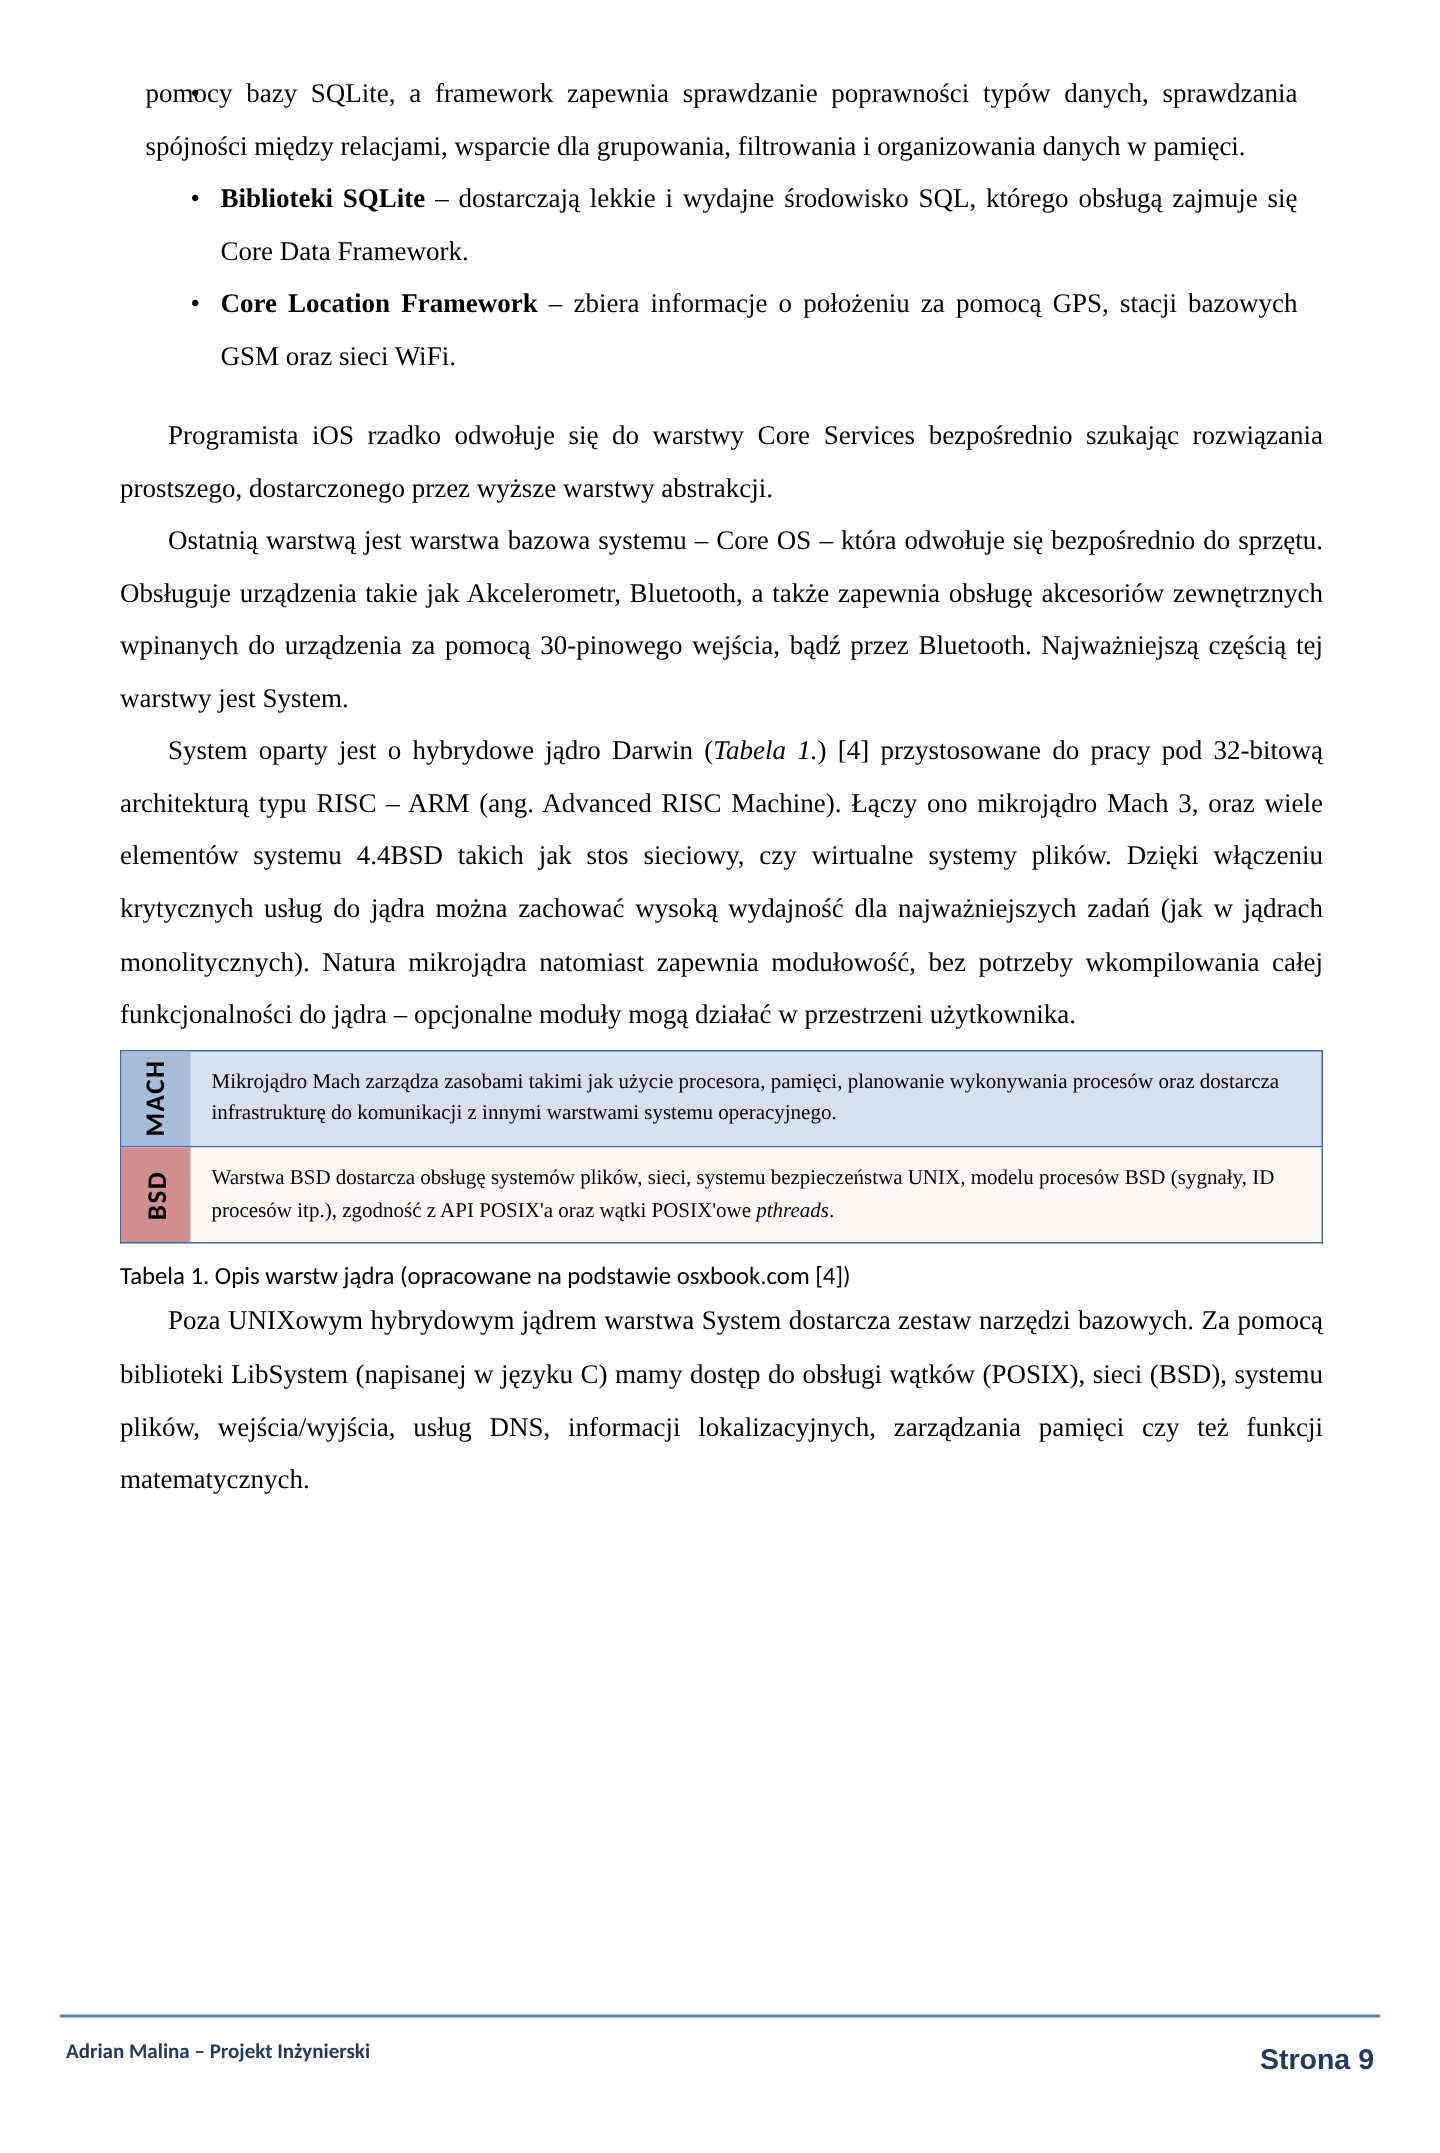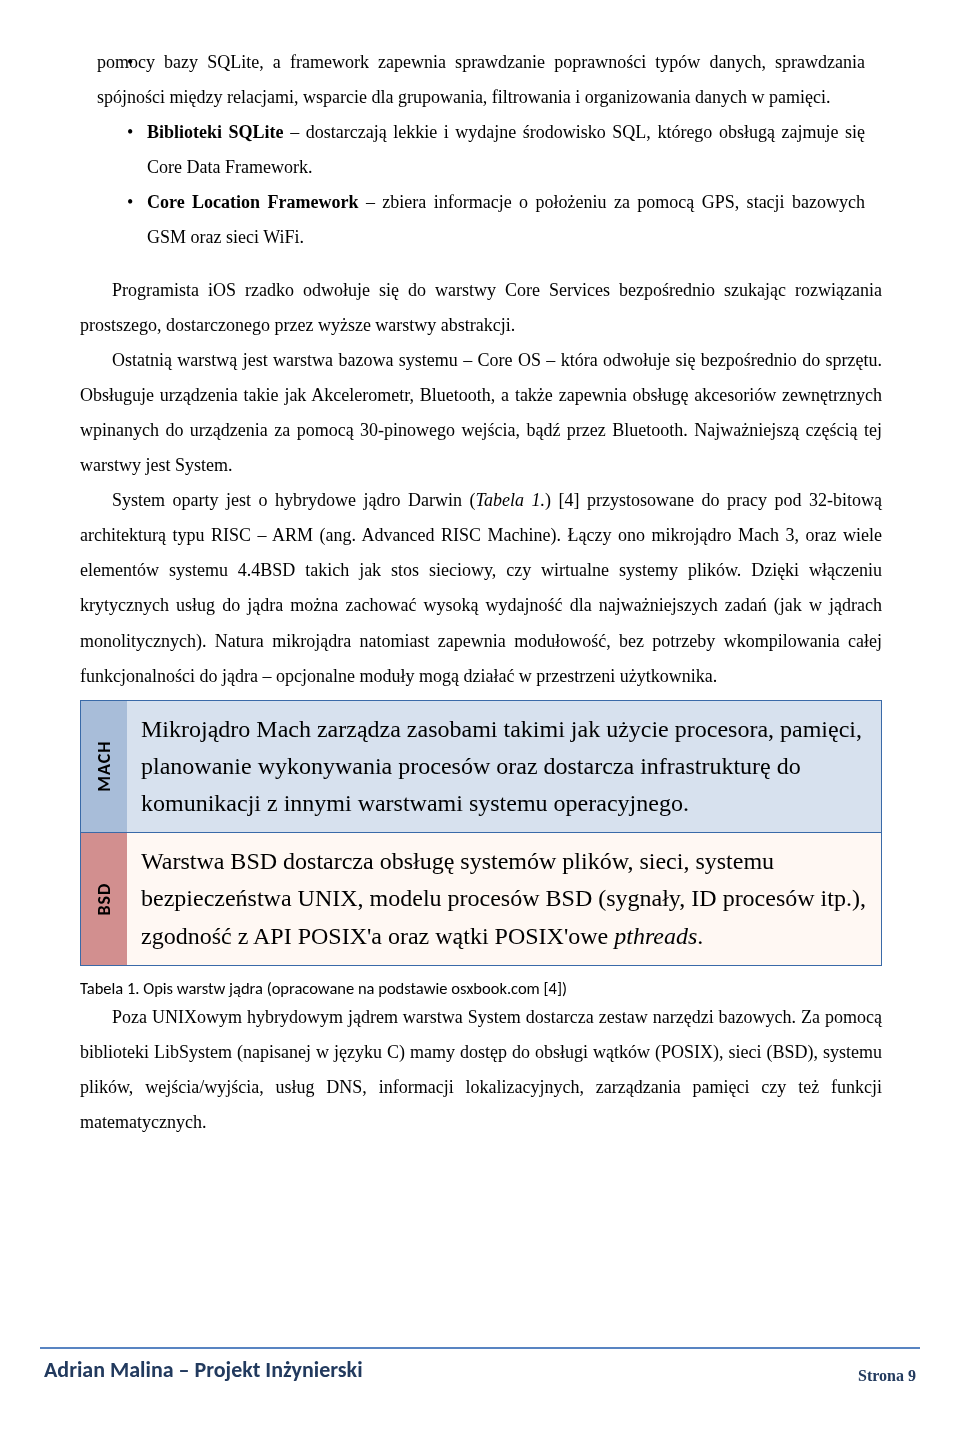--- a/index.html
+++ b/index.html
@@ -65,21 +65,21 @@
     font-weight: bold;
     font-size: 18px;
     transform: rotate(-90deg);
     white-space: nowrap;
     letter-spacing: 1px;
   }
   .kbody {
     flex: 1;
     padding: 10px 12px 10px 14px;
     line-height: 1.55;
-    font-size: 24px;
+    font-size: 14px;
     text-align: left;
     border-radius: 18px;
   }
   .caption {
     font-family: 'Calibri','Segoe UI',Arial,sans-serif;
     font-size: 16.5px;
     margin: 12px 0 2px 0;
   }
 
   .footer-rule {
@@ -89,28 +89,28 @@
     bottom: 50px;
     border-top: 2.5px solid #5884c2;
     padding-top: 4px;
     display: flex;
     justify-content: space-between;
     align-items: center;
   }
   .footer-left {
     font-family: 'Calibri','Segoe UI',Arial,sans-serif;
     font-weight: bold;
-    font-size: 22px;
+    font-size: 14px;
     color: #223a5e;
     padding-left: 4px;
   }
   .footer-right {
-    font-family: Liberation Serif, serif;
+    font-family: Liberation Sans, sans-serif;
     font-weight: bold;
-    font-size: 16px;
+    font-size: 19px;
     color: #223a5e;
     padding-right: 4px;
     margin-top: 14px;
   }
 </style>
 </head>
 <body>
 
 <div class="page">
   <div class="content">

